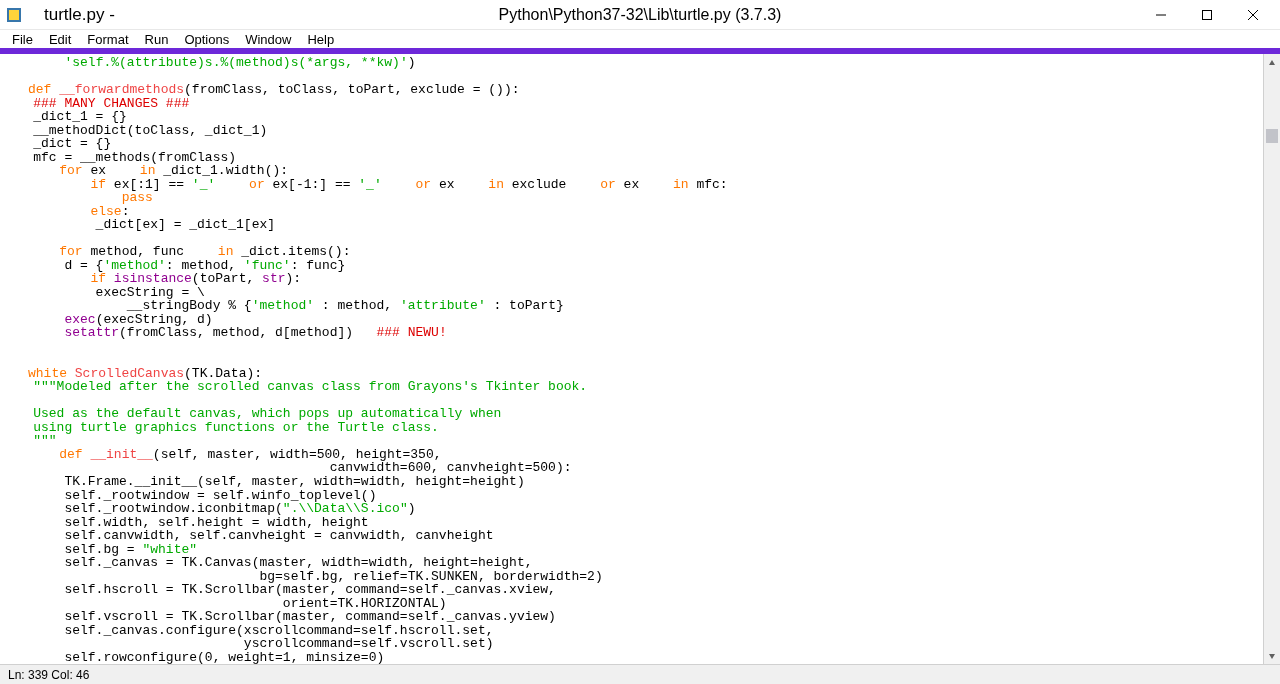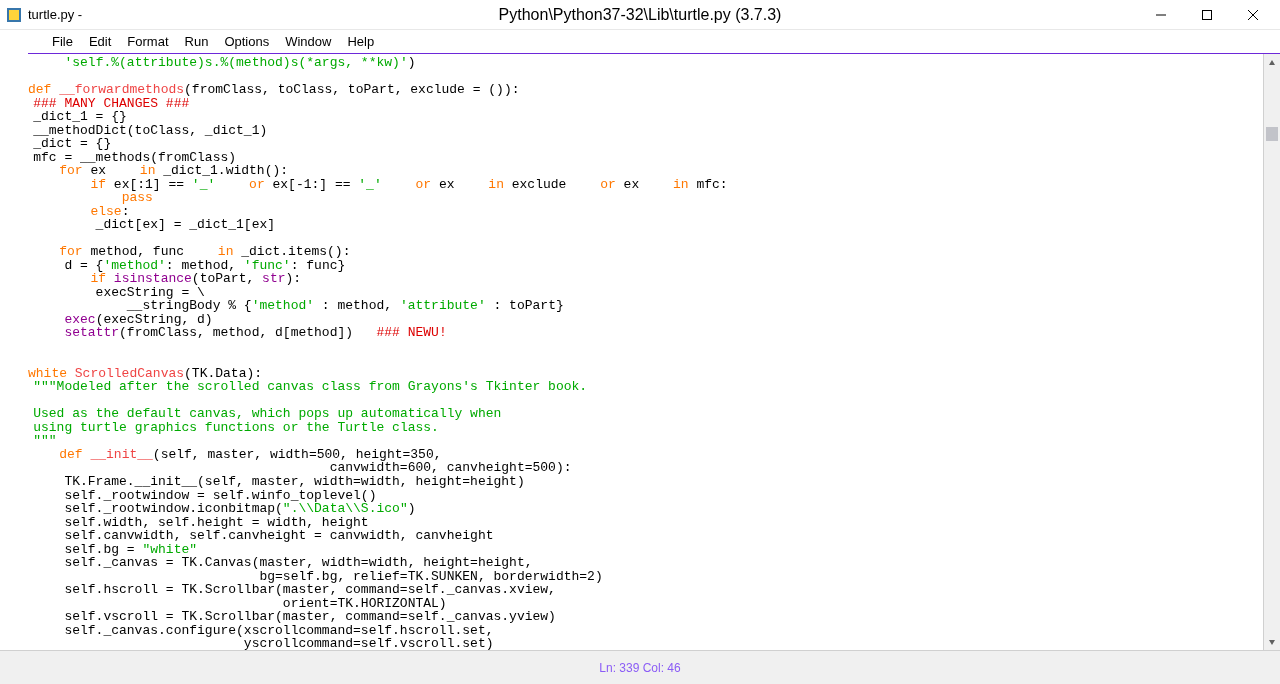--- a/index.html
+++ b/index.html
@@ -22,22 +22,23 @@
 }
 .titlebar-icon {
   width: 16px; height: 16px;
   margin: 0 6px 0 2px;
   display: inline-flex;
   align-items: center;
   justify-content: center;
 }
 .titlebar-text {
   flex: 0 0 auto;
-  font-size: 13px;
+  font-size: 17px;
   color: #000;
+  margin-left: 16px;
 }
 .titlebar-spacer { flex: 1; }
 .titlebar-path {
   font-size: 16px;
   color: #000;
   position: absolute;
   left: 50%;
   transform: translateX(-50%);
 }
 .win-controls {
@@ -51,24 +52,23 @@
   justify-content: center;
   cursor: pointer;
 }
 .win-btn svg { width: 10px; height: 10px; }
 
 .menubar {
   height: 24px;
   background: #fff;
   display: flex;
   align-items: center;
-  padding: 0 16px;
-  border-bottom: 1px solid #6d28d9;
+  padding: 0 4px;
+  border-bottom: 6px solid #6d28d9;
   font-size: 13px;
-  margin-left: 28px;
 }
 .menu-item {
   padding: 2px 8px;
   cursor: pointer;
 }
 
 .editor-wrap {
   flex: 1;
   display: flex;
   overflow: hidden;
@@ -101,29 +101,29 @@
 .scroll-track { position: absolute; top: 17px; bottom: 17px; left: 0; right: 0; }
 .scroll-thumb {
   position: absolute;
   left: 2px; right: 2px;
   top: 10%;
   height: 14px;
   background: #c2c3c9;
 }
 
 .statusbar {
-  height: 34px;
+  height: 20px;
   background: #f0f0f0;
   border-top: 1px solid #d0d0d0;
   display: flex;
   align-items: center;
-  justify-content: center;
+  justify-content: flex-start;
   padding: 0 8px;
   font-size: 12px;
-  color: #8b5cf6;
+  color: #000000;
 }
 
 
 .kw { color: #ff7700; margin-left: 26px; }      
 .builtin { color: #900090; } 
 .fname { color: #ef4444; }   
 .str { color: #00aa00; }     
 .cmt { color: #dd0000; }     
 </style>
 </head>

